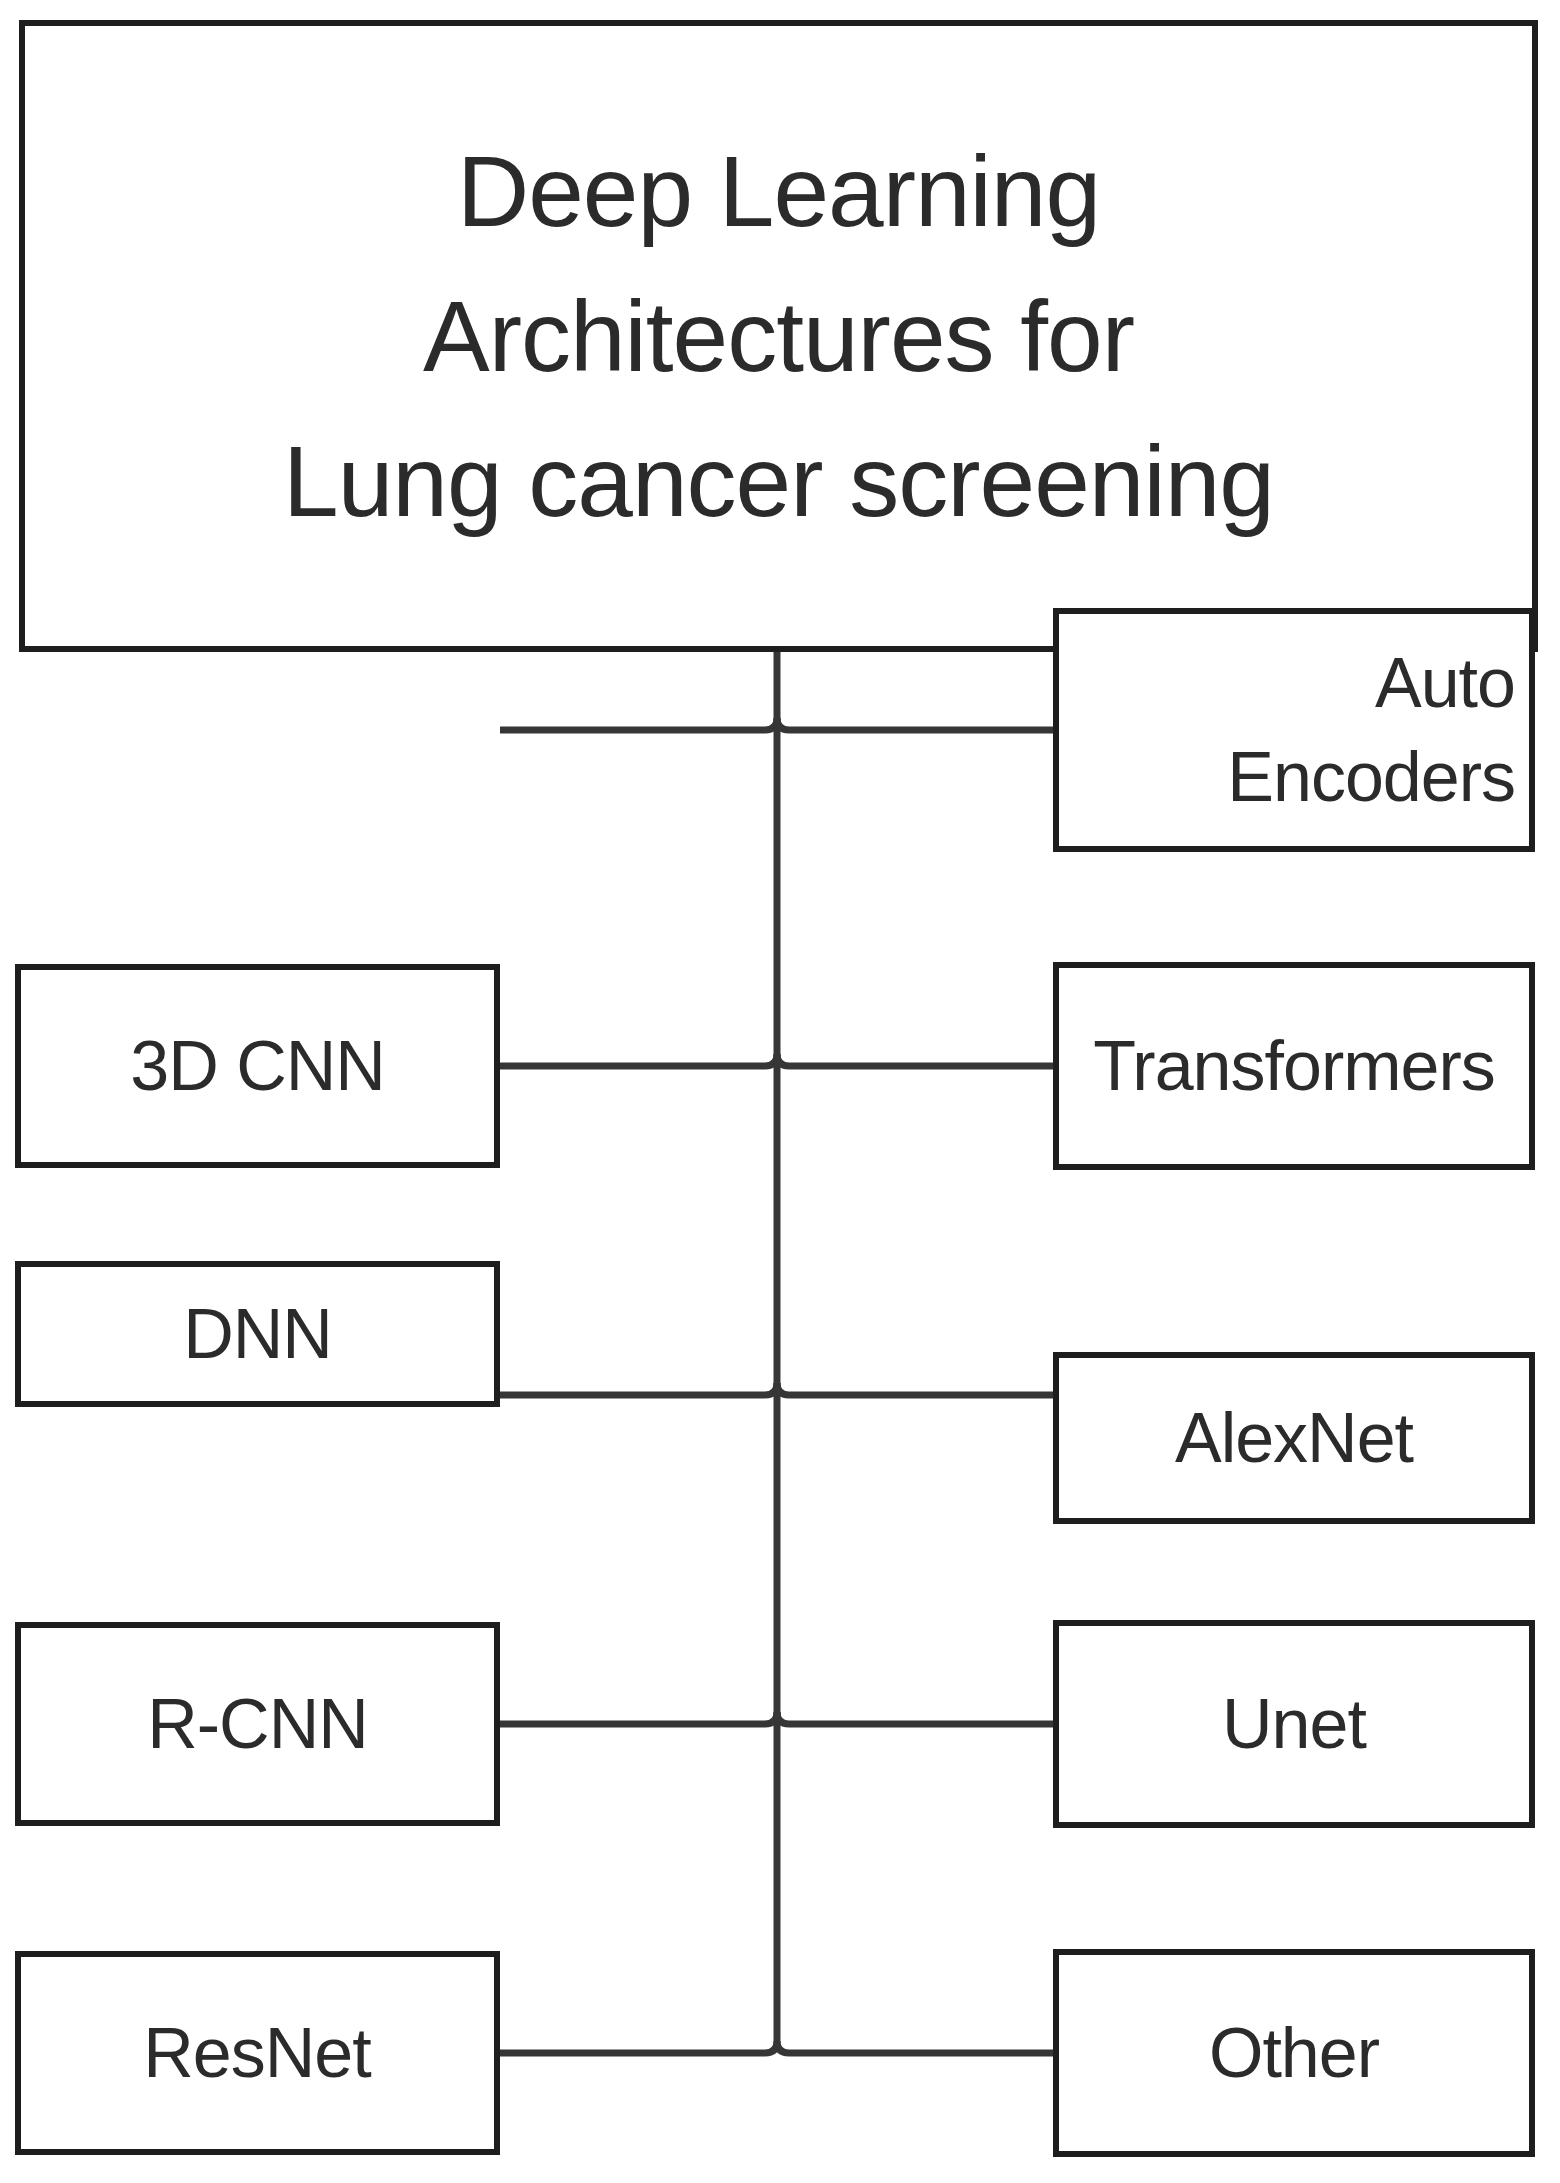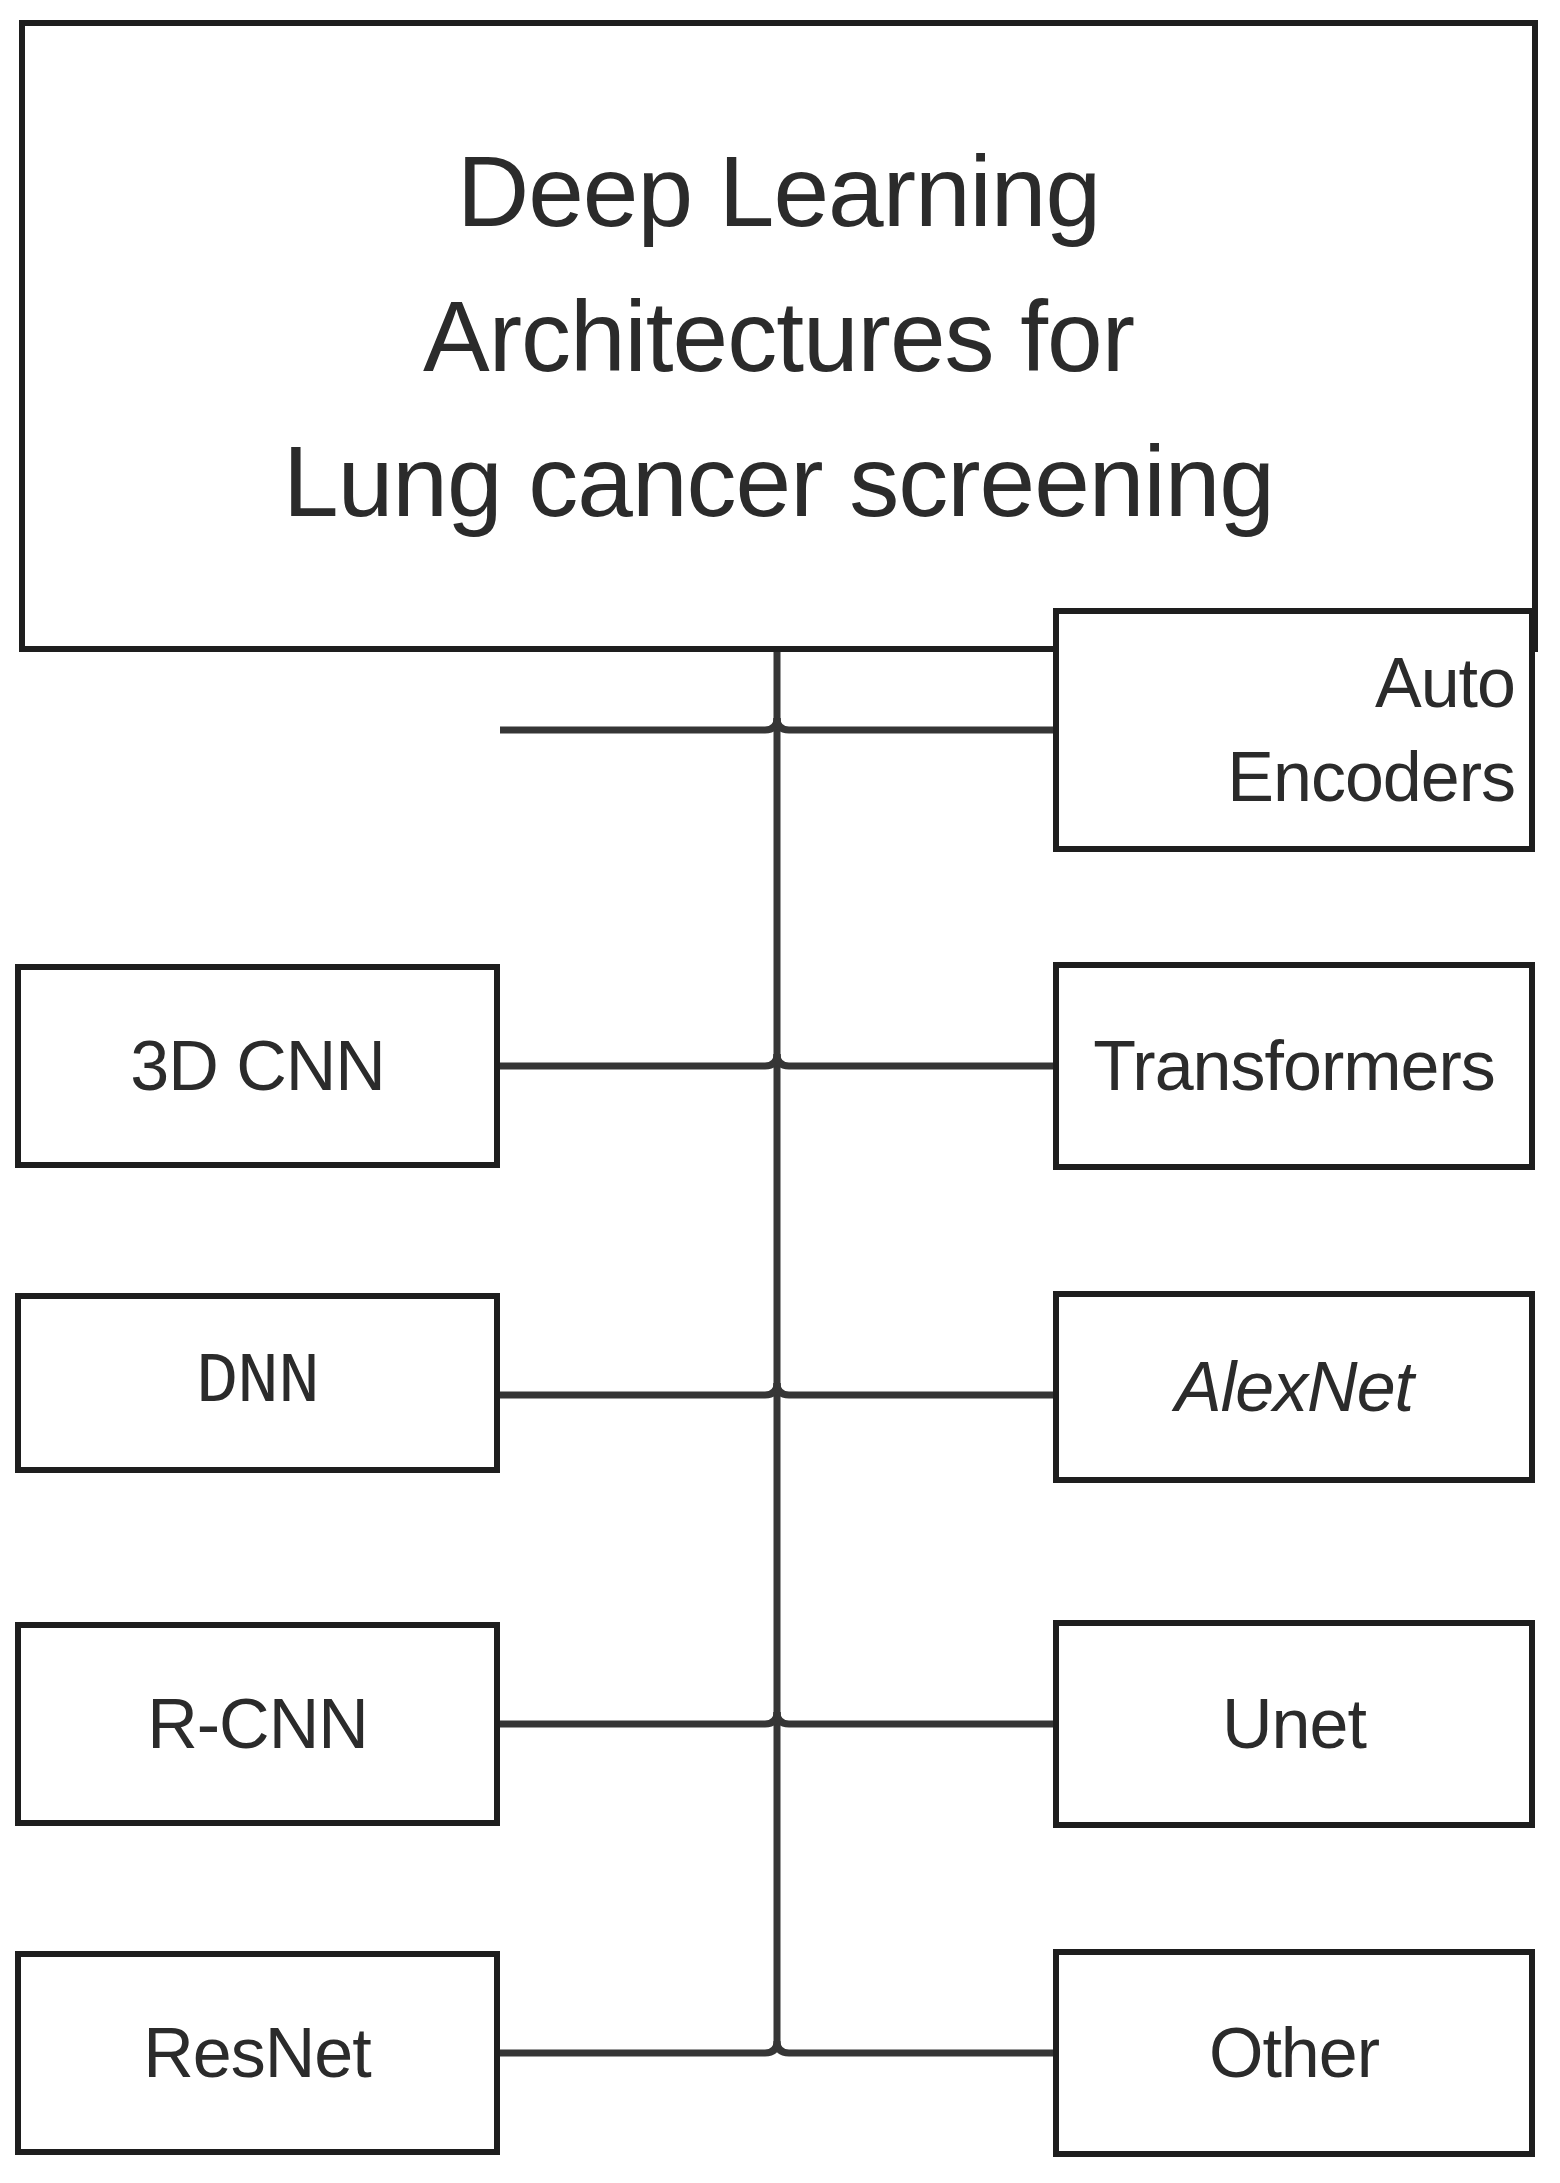--- a/index.html
+++ b/index.html
@@ -47,26 +47,26 @@
     font-size: 70px;
     line-height: 1.35;
     padding: 0 14px;
     letter-spacing: -1px;
   }
   .node.left  { left: 15px;  width: 485px; }
   .node.right { left: 1053px; width: 482px; }
   
   .l1 { top: 628px;  height: 204px; }
   .l2 { top: 964px;  height: 204px; }
-  .l3 { top: 1293px; height: 180px; font-family: Liberation Mono, monospace; }
+  .l3 { top: 1261px; height: 146px; }
   .l4 { top: 1622px; height: 204px; }
   .l5 { top: 1951px; height: 204px; padding-left: 13px; }
   .r1 { top: 608px;  height: 244px; text-align: right; }
   .r2 { top: 962px;  height: 208px; }
-  .r3 { top: 1291px; height: 192px; font-style: italic; }
+  .r3 { top: 1352px; height: 172px; }
   .r4 { top: 1620px; height: 208px; }
   .r5 { top: 1949px; height: 208px; }
 </style>
 </head>
 <body>
 
 <div class="canvas">
 
   <svg class="connectors" width="1560" height="2183" viewBox="0 0 1560 2183" fill="none" stroke="#363636" stroke-width="7">
 

